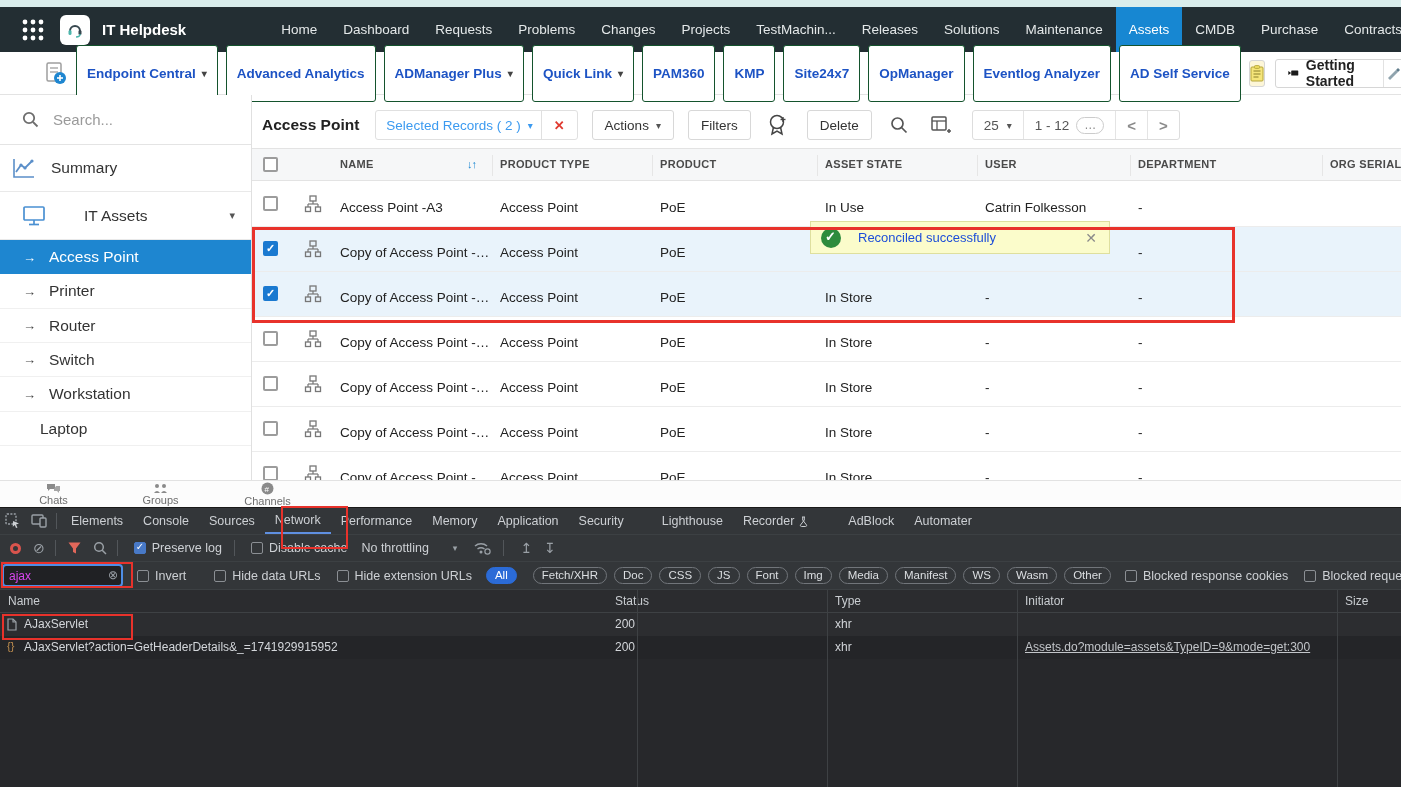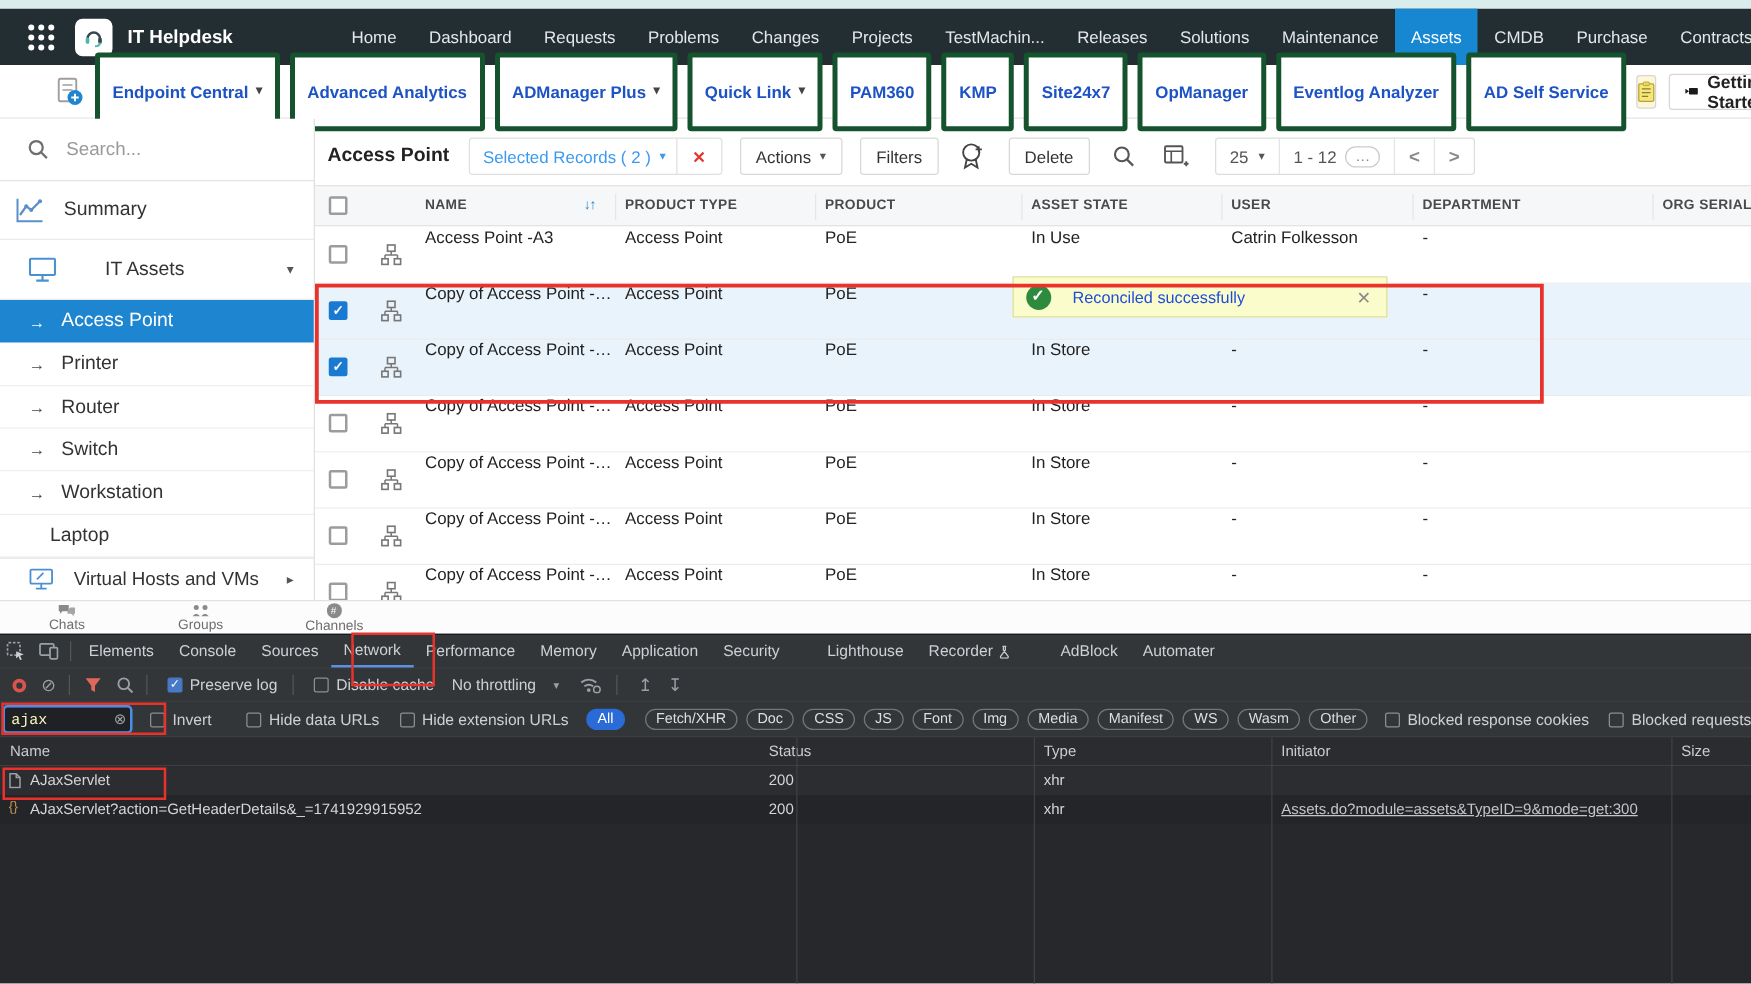--- a/index.html
+++ b/index.html
@@ -15,21 +15,21 @@
   .grid-icon { margin-left:22px; width:22px; height:22px; flex:none; }
   .logo-box { margin-left:16px; width:30px; height:30px; background:#fff; border-radius:6px; flex:none; display:flex; align-items:center; justify-content:center; }
   .nav-title { color:#fff; font-size:15px; font-weight:bold; margin-left:12px; white-space:nowrap; }
   .nav-menu { display:flex; height:45px; margin-left:82px; }
   .nav-item { color:#e4e8e9; font-size:13.5px; line-height:45px; padding:0 13px; white-space:nowrap; cursor:default; }
   .nav-item.active { background:#1787d2; color:#fff; }
 
   
   .quickbar { position:absolute; left:0; top:52px; width:1401px; height:43px; background:#fff; border-bottom:1px solid #e3e3e3; display:flex; align-items:center; }
   .qb-lead { margin-left:42px; width:26px; height:26px; flex:none; }
-  .qb-btn { margin-left:8px; border:4px solid #14532d; border-radius:3px; padding:20px 10px; color:#1d53c4; font-size:13.5px; font-weight:bold; white-space:nowrap; background:#fff; display:flex; align-items:flex-start; gap:6px; }
+  .qb-btn { margin-left:8px; border:1px solid #14532d; border-radius:3px; padding:20px 10px; color:#1d53c4; font-size:13.5px; font-weight:bold; white-space:nowrap; background:#fff; display:flex; align-items:center; gap:6px; }
   .qb-btn .caret { color:#444; font-size:10px; }
   .qb-icon-btn { margin-left:8px; border:1px solid #d6d6d6; border-radius:3px; width:27px; height:27px; background:#fdf6d8; display:flex; align-items:center; justify-content:center; }
   .gs-group { margin-left:10px; display:flex; border:1px solid #d6d6d6; border-radius:3px; height:29px; align-items:stretch; }
   .gs-main { display:flex; align-items:center; gap:7px; padding:0 12px; color:#222; font-size:14px; font-weight:bold; }
   .gs-pen { width:30px; border-left:1px solid #e2e2e2; display:flex; align-items:center; justify-content:center; }
 
   
   .sidebar { position:absolute; left:0; top:95px; width:252px; height:392px; background:#fff; border-right:1px solid #e0e0e0; }
   .sb-search { height:50px; border-bottom:1px solid #e4e4e4; display:flex; align-items:center; padding-left:22px; gap:14px; }
   .sb-search input { border:none; outline:none; font-size:15px; color:#333; width:160px; font-family:"Liberation Sans",sans-serif; }
@@ -62,21 +62,21 @@
   .athead span { position:absolute; top:9px; font-size:11px; font-weight:bold; color:#4a4a4a; letter-spacing:.3px; white-space:nowrap; }
   .hsep { position:absolute; top:6px; height:21px; width:1px; background:#e6e6e6; }
   .cbx { width:15px; height:15px; border:2px solid #9c9c9c; border-radius:2px; background:#fff; position:absolute; }
   .cbx[data-checked="true"] { background:#1a79d0; border-color:#1a79d0; }
   .cbx[data-checked="true"]::after { content:"✓"; color:#fff; font-size:11px; position:absolute; left:1px; top:-1px; font-weight:bold; }
   .atrows { position:absolute; left:252px; top:182px; width:1149px; }
   .atrow { position:relative; height:45px; border-bottom:1px solid #ececec; background:#fff; font-size:13.5px; color:#222; }
   .atrow.sel { background:#e9f3fb; }
   .atrow .cbx { left:11px; top:14px; }
   .atrow .dev-ico { position:absolute; left:52px; top:13px; }
-  .atrow span { position:absolute; top:0; white-space:nowrap; }
+  .atrow span { position:absolute; top:18px; white-space:nowrap; }
   .c-name { left:88px; max-width:152px; overflow:hidden; text-overflow:ellipsis; }
   .c-type { left:248px; } .c-prod { left:408px; } .c-state { left:573px; }
   .c-user { left:733px; } .c-dept { left:886px; }
 
   
   .toast { position:absolute; left:810px; top:221px; width:300px; height:33px; background:#fbfccb; border:1px solid #dedf9e; display:flex; align-items:center; z-index:5; }
   .toast-check { width:20px; height:20px; border-radius:50%; background:#2e8b3d; margin-left:10px; position:relative; flex:none; }
   .toast-check::after { content:"✓"; position:absolute; color:#fff; font-size:13px; font-weight:bold; left:4px; top:1px; }
   .toast-msg { font-size:13px; color:#1d4ed8; margin-left:17px; }
   .toast-x { margin-left:auto; margin-right:12px; color:#8a8a8a; font-size:14px; }
@@ -96,24 +96,24 @@
   .dt-sep { width:1px; height:16px; background:#52565a; margin:0 4px; }
   .dt-tab { color:#cdd0d4; font-size:12.5px; padding:0 10px; height:26px; line-height:26px; white-space:nowrap; position:relative; display:flex; align-items:center; gap:5px; }
   .dt-tab.active { border-bottom:2px solid #5f8fe0; line-height:24px; }
   .dt-toolbar { height:27px; background:#333639; display:flex; align-items:center; border-bottom:1px solid #3c4043; color:#cdd0d4; }
   .rec-dot { width:11px; height:11px; border-radius:50%; border:3px solid #d9544d; margin-left:10px; }
   .dt-glyph { color:#9aa0a6; font-size:14px; margin-left:12px; }
   .dt-check { display:flex; align-items:center; gap:6px; margin-left:12px; font-size:12.5px; white-space:nowrap; }
   .dcb { width:12px; height:12px; border:1px solid #8b8f94; border-radius:2px; background:transparent; position:relative; }
   .dcb.on { background:#4879c7; border-color:#4879c7; }
   .dcb.on::after { content:"✓"; color:#fff; font-size:10px; position:absolute; left:1px; top:-2px; }
-  .dt-throttle { margin-left:14px; display:flex; align-items:center; font-size:12.5px; white-space:nowrap; }
+  .dt-throttle { margin-left:14px; display:flex; align-items:center; gap:10px; font-size:12.5px; white-space:nowrap; }
   .dt-filterbar { height:28px; background:#333639; display:flex; align-items:center; border-bottom:1px solid #3c4043; color:#cdd0d4; }
   .flt-wrap { position:relative; margin-left:4px; }
-  .flt-input { width:100px; height:19px; background:#202124; border:none; outline:2px solid #4e8de6; border-radius:2px; color:#fef9c3; font-size:12px; padding:0 16px 0 5px; font-family:Liberation Mono, monospace; }
+  .flt-input { width:117px; height:19px; background:#202124; border:none; outline:2px solid #4e8de6; border-radius:2px; color:#d946ef; font-size:12px; padding:0 16px 0 5px; font-family:Liberation Sans, sans-serif; }
   .flt-clear { position:absolute; right:3px; top:2px; color:#9aa0a6; font-size:12px; }
   .pill { border:1px solid #71757a; border-radius:9px; height:17px; line-height:15px; padding:0 8px; margin-left:7px; color:#dcdfe2; font-size:11.5px; white-space:nowrap; }
   .pill.active { background:#2b6bd7; border-color:#2b6bd7; color:#fff; }
   .nt-head { position:relative; height:23px; background:#2b2c2f; border-bottom:1px solid #3e4144; color:#c9cdd1; }
   .nt-head span, .nt-row span { position:absolute; top:4px; white-space:nowrap; }
   .nt-col-status { left:615px;text-align:center; } .nt-col-type { left:835px; } .nt-col-init { left:1025px; } .nt-col-size { left:1345px; }
   .nt-col-name { left:8px; }
   .nt-row { position:relative; height:23px; color:#d3d6da; }
   .nt-row.odd { background:#2c2d30; }
   .nt-row.even { background:#242528; }
@@ -284,30 +284,20 @@
       <span class="arr">→</span>
       <span>Switch</span>
     </div>
     <div class="sb-sub" style="height:35px;">
       <span class="arr">→</span>
       <span>Workstation</span>
     </div>
     <div class="sb-sub" style="height:34px; padding-left:40px;">
       <span>Laptop</span>
     </div>
-    <div class="sb-item" style="height:35px; border-top:1px solid #e4e4e4;">
-      <svg width="22" height="19" viewBox="0 0 24 22">
-        <rect x="2" y="2" width="20" height="13" rx="1" fill="none" stroke="#4a90d2" stroke-width="1.7"></rect>
-        <line x1="8" y1="11" x2="14" y2="5" stroke="#4a90d2" stroke-width="1.5"></line>
-        <line x1="12" y1="15" x2="12" y2="19" stroke="#4a90d2" stroke-width="1.7"></line>
-        <line x1="7" y1="19.5" x2="17" y2="19.5" stroke="#4a90d2" stroke-width="1.7"></line>
-      </svg>
-      <span style="font-size:15px;">Virtual Hosts and VMs</span>
-      <span class="sb-caret">▸</span>
-    </div>
   </div>
 
   <div class="main-toolbar">
     <div class="page-title">Access Point</div>
     <div class="sel-group">
       <div class="sel-label">
         <span>Selected Records ( 2 )</span>
         <span class="caret">▾</span>
       </div>
       <div class="sel-x">✕</div>

